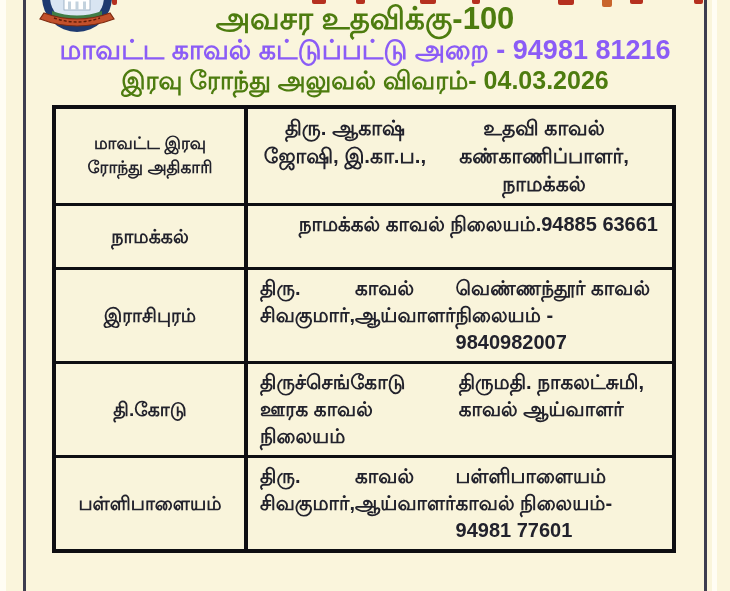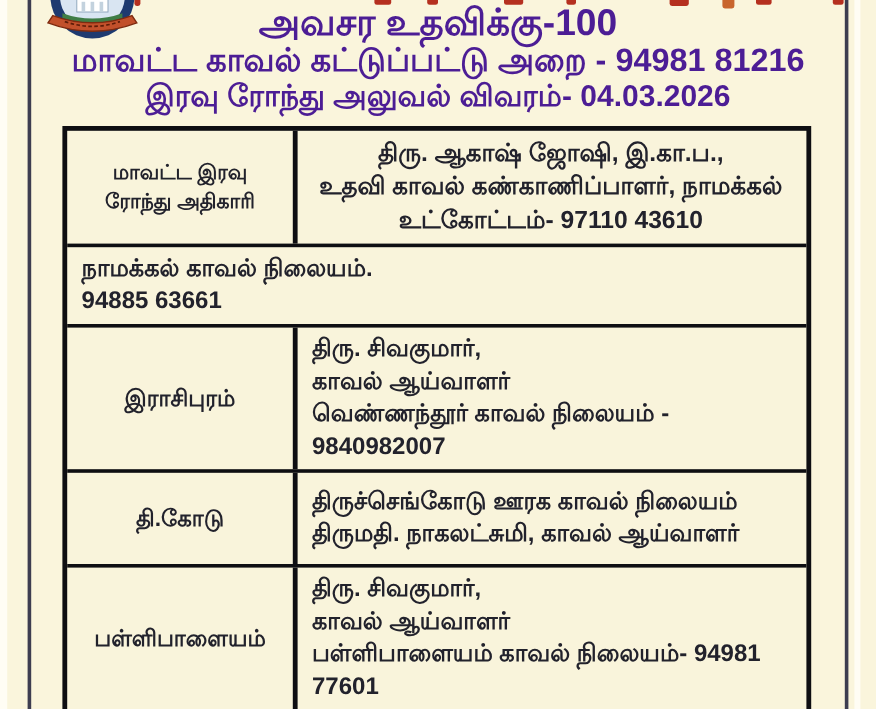--- a/index.html
+++ b/index.html
@@ -23,25 +23,25 @@
   
   .top-frag{position:absolute;top:0;height:4px;background:#B5301F;border-radius:0 0 2px 2px;}
 
   
   .logo{position:absolute;left:34px;top:-7px;width:86px;height:42px;}
 
   .header{position:absolute;left:30px;right:30px;top:0;text-align:center;}
   .title-red{
     margin-top:2px;
     font-size:31px;line-height:34px;
-    color:#4c1d95;
+    color:#4d7c0f;
     letter-spacing:0px;
   }
-  .title-dark{font-size:27px;line-height:29px;color:#4c1d95;}
-  .title-dark2{font-size:25px;line-height:27px;color:#4c1d95;margin-top:2px;}
+  .title-dark{font-size:27px;line-height:29px;color:#8b5cf6;}
+  .title-dark2{font-size:25px;line-height:27px;color:#4d7c0f;margin-top:2px;}
 
   .duty-table{
     position:absolute;left:52px;top:105px;width:624px;
     border:4px solid #0E0E12;
     background:#F9F4DB;
     box-sizing:border-box;
   }
   .t-row{display:flex;border-top:3px solid #0E0E12;}
   .t-row:first-child{border-top:none;}
   .cell-label{
@@ -50,21 +50,21 @@
     display:flex;align-items:center;justify-content:center;
     text-align:center;
     padding:4px 10px;
     font-size:19px;line-height:25px;
     box-sizing:content-box;
   }
   .t-row.officer .cell-label{font-size:17px;line-height:24px;}
   .cell-detail{
     flex:1;
     padding:5px 14px 5px 12px;
-    display:flex;flex-direction:column;justify-content:center;
+    display:flex;flex-direction:row;justify-content:flex-end;
     font-size:20px;line-height:27px;
     text-align:left;
   }
   .t-row.officer .cell-detail{text-align:center;font-size:20.5px;line-height:28px;}
   .r1{min-height:80px;}
   .r2{min-height:61px;}
   .r3{min-height:76px;}
   .r4{min-height:76px;}
   .r5{min-height:72px;}
 </style>
@@ -110,25 +110,25 @@
     <div class="title-dark2">இரவு ரோந்து அலுவல் விவரம்- 04.03.2026</div>
   </div>
 
   <div class="duty-table">
 
     <div class="t-row officer r1">
       <div class="cell-label">மாவட்ட இரவு ரோந்து அதிகாரி</div>
       <div class="cell-detail">
         <div>திரு. ஆகாஷ் ஜோஷி, இ.கா.ப.,</div>
         <div>உதவி காவல் கண்காணிப்பாளர், நாமக்கல்</div>
-        <div>உட்கோட்டம்- 97110 43610</div>
       </div>
     </div>
 
     <div class="t-row r2">
+      <div class="cell-label">நாமக்கல்</div>
       <div class="cell-detail">
         <div>நாமக்கல் காவல் நிலையம்.</div>
         <div>94885 63661</div>
       </div>
     </div>
 
     <div class="t-row r3">
       <div class="cell-label">இராசிபுரம்</div>
       <div class="cell-detail">
         <div>திரு. சிவகுமார்,</div>

